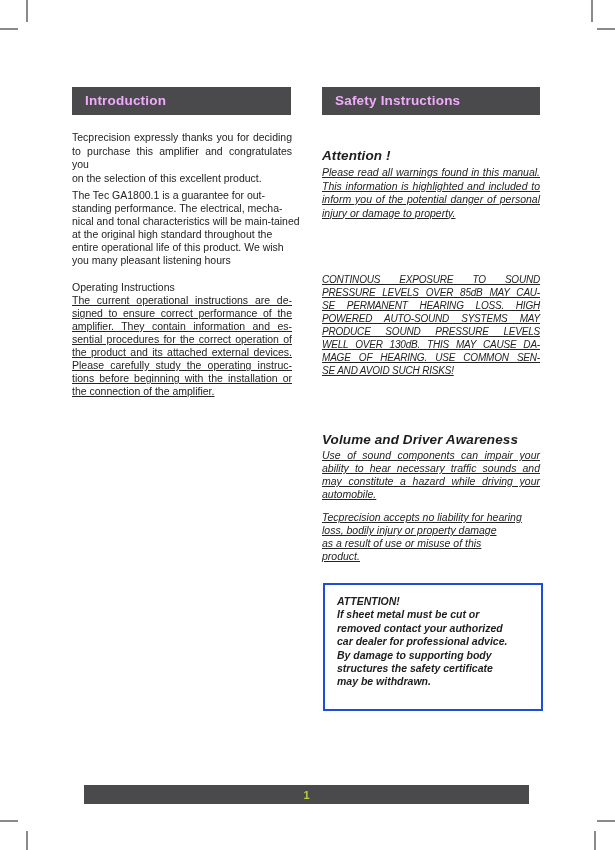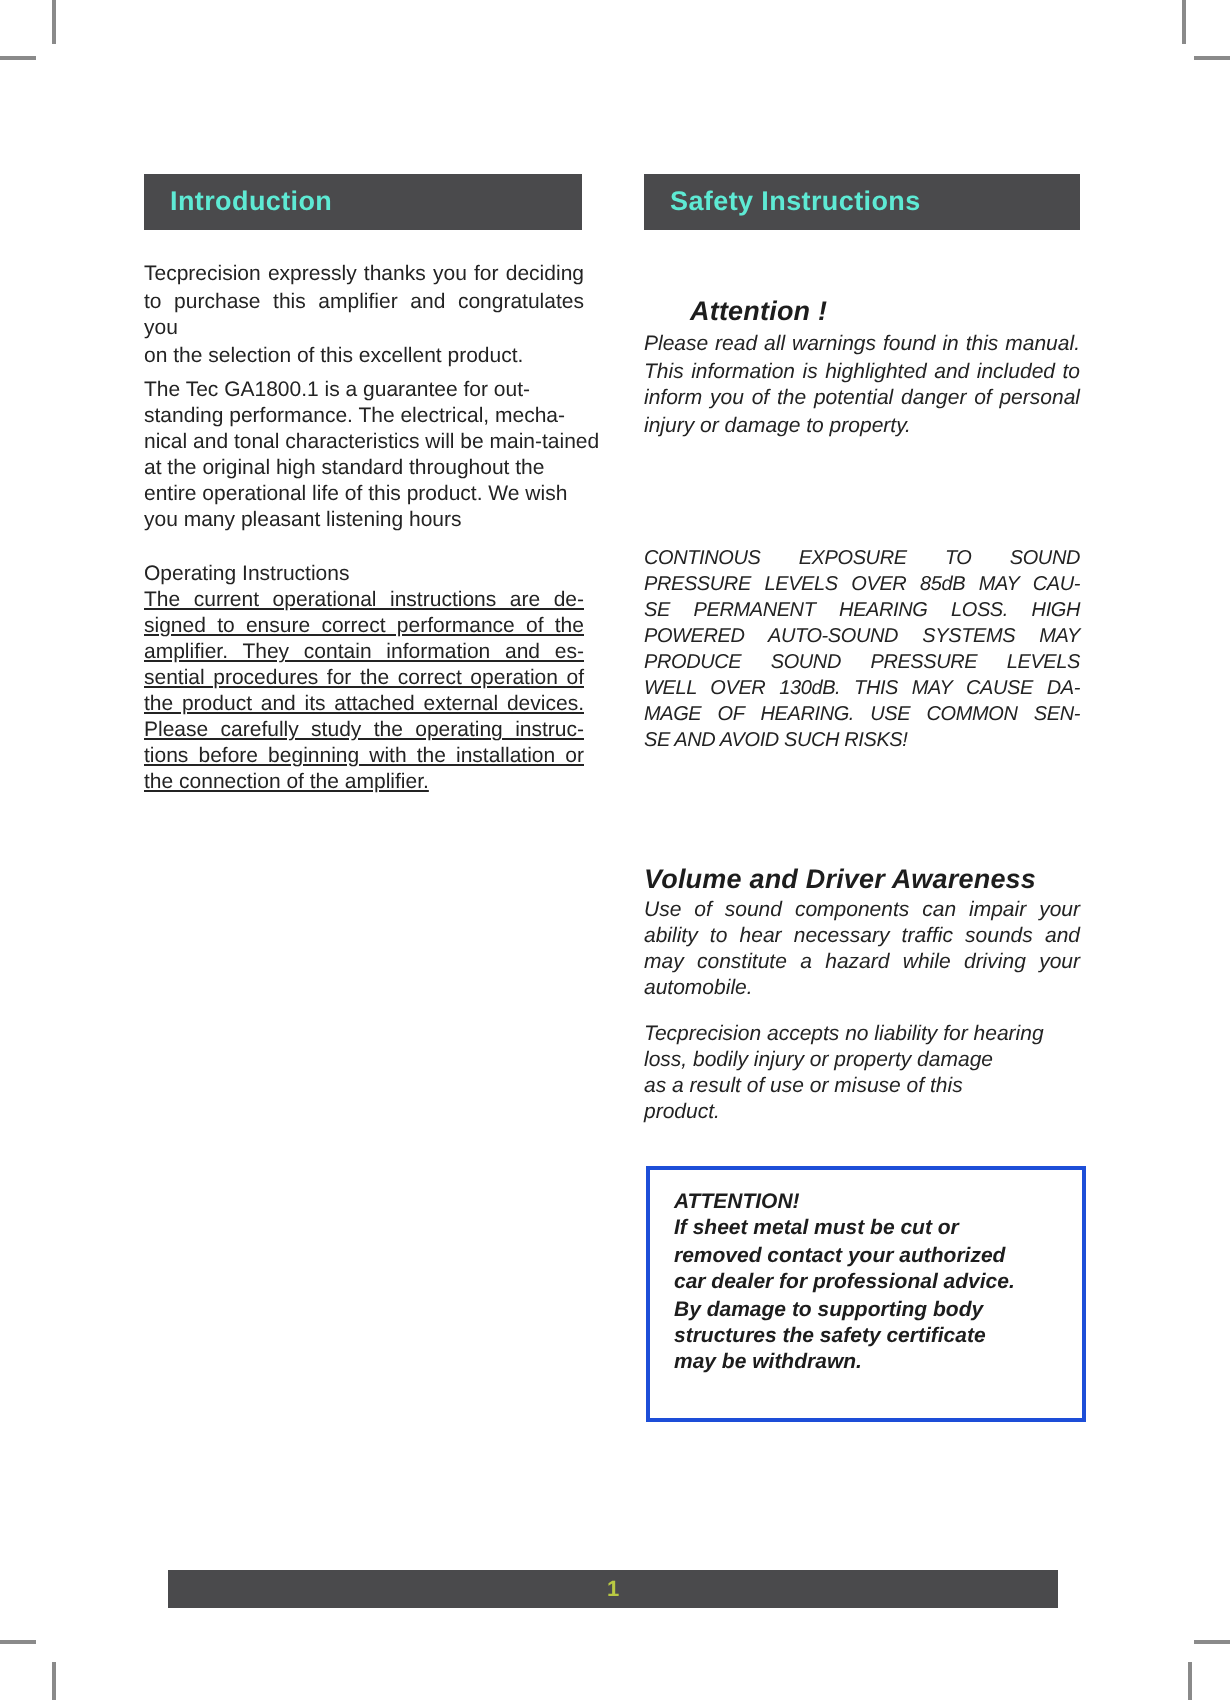--- a/index.html
+++ b/index.html
@@ -15,44 +15,44 @@
   .mark.tr-v { left:591px;top:0;     width:2px;  height:22px; }
   .mark.tr-h { left:597px;top:28px;  width:18px; height:2px; }
   .mark.bl-h { left:0;    top:820px; width:18px; height:2px; }
   .mark.bl-v { left:26px; top:831px; width:2px;  height:19px; }
   .mark.br-h { left:597px;top:820px; width:18px; height:2px; }
   .mark.br-v { left:594px;top:831px; width:2px;  height:19px; }
 
   
   .bar {
     position:absolute; height:28px; box-sizing:border-box;
-    background:#4a4a4c; color:#5eead4; font-weight:bold;
+    background:#4a4a4c; color:#f0abfc; font-weight:bold;
     font-size:13.5px; line-height:28px; padding-left:13px; letter-spacing:0.2px;
   }
   .bar.intro  { left:72px;  top:87px; width:219px; }
   .bar.safety { left:322px; top:87px; width:218px; }
 
   
   .para { position:absolute; font-size:10.5px; line-height:13px; }
   .para .ln { min-height:13px; }
   .justified .ln { text-align:justify; text-align-last:justify; }
   .justified .ln:last-child { text-align:left; text-align-last:left; }
 
   .p-intro     { left:72px; top:131px; width:220px; line-height:13.5px; }
   .p-guarantee { left:72px; top:189px; width:220px; }
   .p-guarantee .ln { white-space:nowrap; }
   .op-head     { position:absolute; left:72px; top:281px; width:220px; font-size:10.5px; }
   .p-operating { left:72px; top:294px; width:220px;text-decoration:underline; }
 
-  .italic { font-style:italic; }
+  .italic { font-style:italic;text-decoration:underline; }
   .heading {
     position:absolute; font-weight:bold; font-style:italic;
     font-size:13.5px; color:#1d1d1d; letter-spacing:0.1px;
   }
-  .h-attention { left:322px; top:148px; width:219px;margin-left:23px; }
+  .h-attention { left:322px; top:148px; width:219px; }
   .p-attention { left:322px; top:166px; width:218px; line-height:13.5px; }
   .h-hearing   { left:322px; top:256px; width:219px; }
   .p-hearing   { left:322px; top:273px; width:218px; font-size:10px; letter-spacing:-0.2px; }
   .h-volume    { left:322px; top:432px; width:219px; }
   .p-volume    { left:322px; top:449px; width:218px; }
   .p-liability { left:322px; top:511px; width:218px; }
 
   .attention-box {
     position:absolute; left:323px; top:583px; width:220px; height:128px;
     border:2px solid #1d4ed8; box-sizing:border-box;

